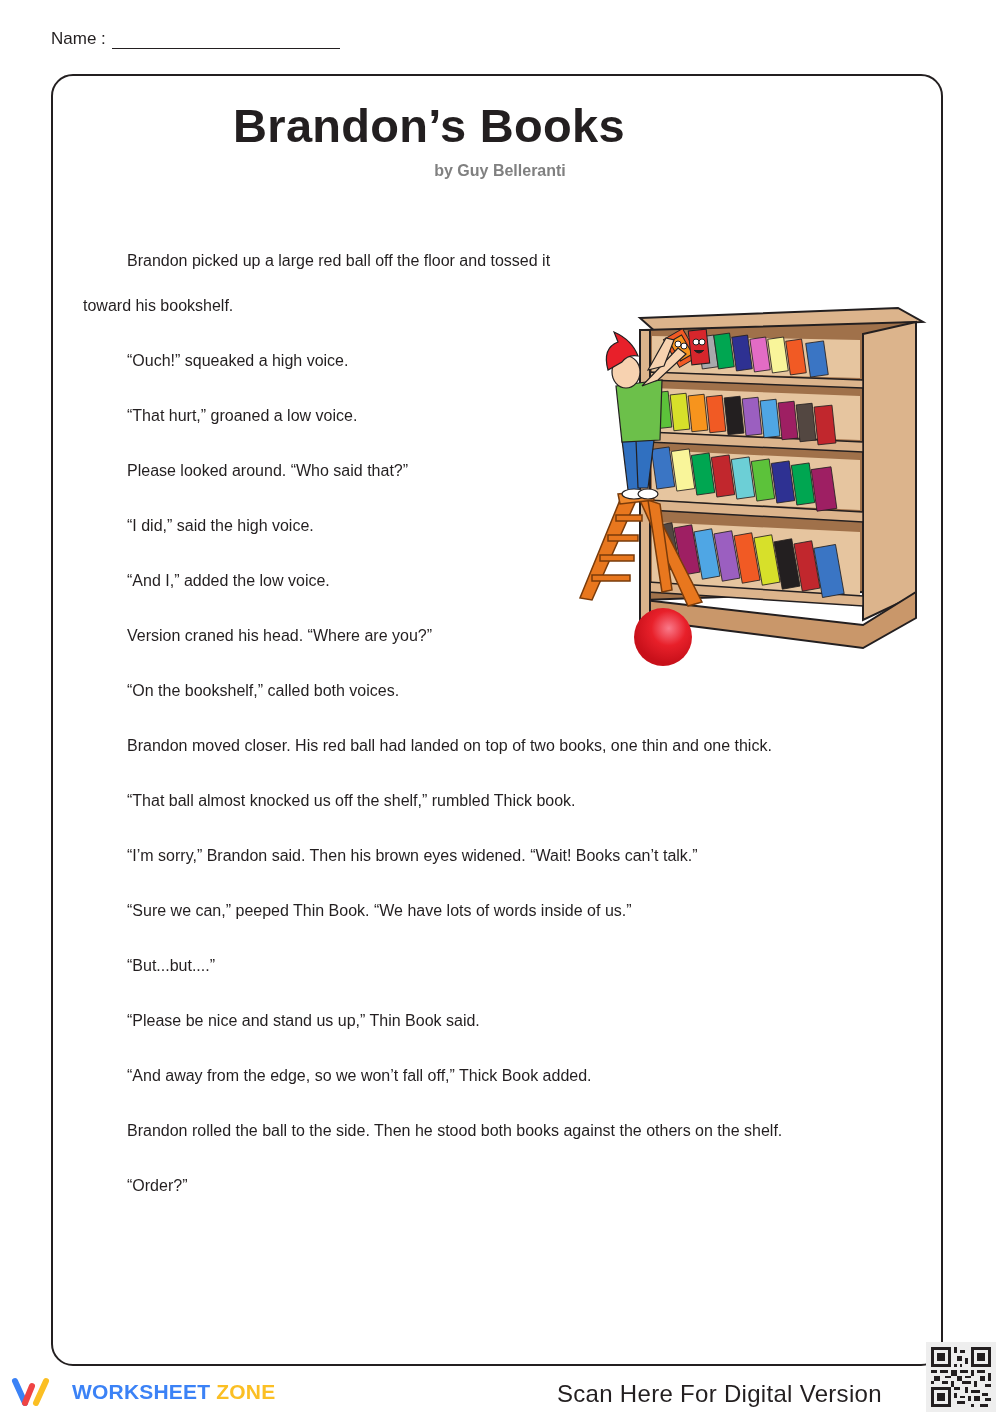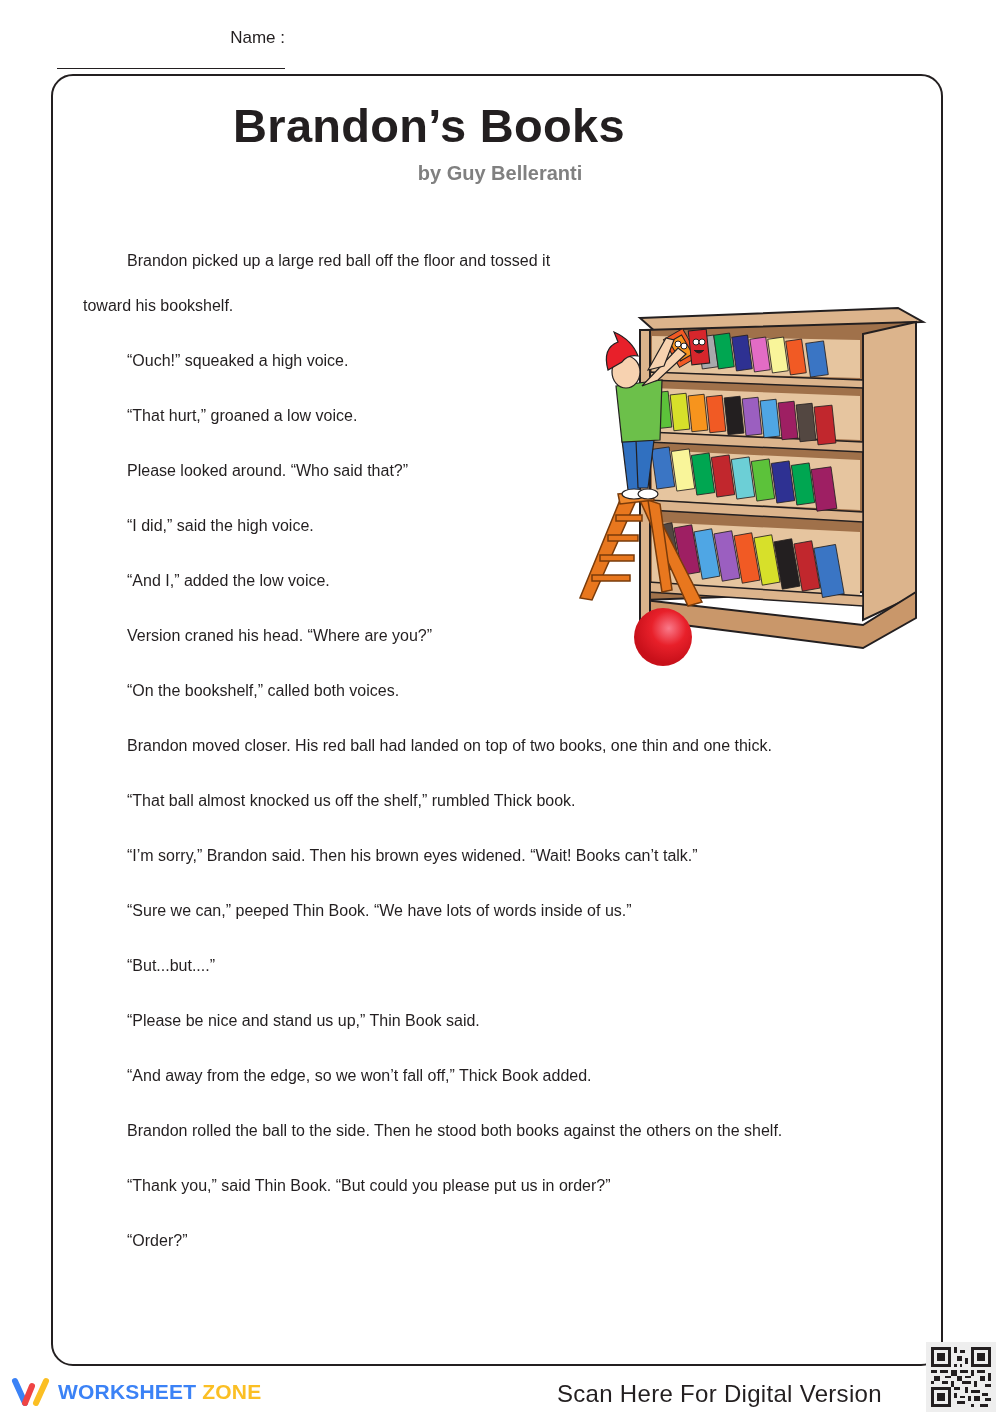--- a/index.html
+++ b/index.html
@@ -15,21 +15,20 @@
       font-family: "Liberation Sans", "DejaVu Sans", sans-serif;
       color: #231f20;
     }
     .name-row {
       position: absolute;
       left: 51px;
       top: 28px;
       font-size: 17px;
       display: flex;
       align-items: flex-end;
-      flex-direction: column;
     }
     .name-line {
       display: inline-block;
       width: 228px;
       border-bottom: 1.5px solid #231f20;
       margin-left: 6px;
       height: 20px;
     }
     .frame {
       position: absolute;
@@ -52,21 +51,21 @@
       letter-spacing: 0.3px;
       color: #231f20;
     }
     .author {
       position: absolute;
       left: 0;
       width: 1000px;
       top: 162px;
       text-align: center;
       font-weight: bold;
-      font-size: 20px;
+      font-size: 16px;
       color: #808080;
     }
     .story {
       position: absolute;
       left: 83px;
       top: 238px;
       width: 840px;
       font-size: 16px;
       line-height: 45px;
       color: #231f20;
@@ -84,21 +83,21 @@
       top: 300px;
       width: 355px;
       height: 372px;
     }
     .footer-logo {
       position: absolute;
       left: 10px;
       top: 1376px;
       display: flex;
       align-items: center;
-      gap: 6px;
+      gap: 20px;
     }
     .logo-text {
       font-weight: bold;
       font-size: 21px;
       letter-spacing: 0.2px;
     }
     .logo-w { color: #3b82f6; }
     .logo-z { color: #fbbf24; margin-left: 6px; }
     .scan-text {
       position: absolute;
@@ -143,21 +142,20 @@
   <p>Version craned his head. “Where are you?”</p>
   <p>“On the bookshelf,” called both voices.</p>
   <p>Brandon moved closer. His red ball had landed on top of two books, one thin and one thick.</p>
   <p>“That ball almost knocked us off the shelf,” rumbled Thick book.</p>
   <p>“I’m sorry,” Brandon said. Then his brown eyes widened. “Wait! Books can’t talk.”</p>
   <p>“Sure we can,” peeped Thin Book. “We have lots of words inside of us.”</p>
   <p>“But...but....”</p>
   <p>“Please be nice and stand us up,” Thin Book said.</p>
   <p>“And away from the edge, so we won’t fall off,” Thick Book added.</p>
   <p>Brandon rolled the ball to the side. Then he stood both books against the others on the shelf.</p>
-  <p>“Thank you,” said Thin Book. “But could you please put us in order?”</p>
   <p>“Order?”</p>
 </div>
 
 <div class="illustration">
   <svg width="355" height="372" viewBox="0 0 355 372" xmlns="http://www.w3.org/2000/svg">
 
     <polygon points="62,18 320,8 345,22 80,34" fill="#dcb48c" stroke="#231f20" stroke-width="2"></polygon>
 
     <polygon points="66,30 338,22 338,290 66,300" fill="#a0714a" stroke="#231f20" stroke-width="2"></polygon>
 

